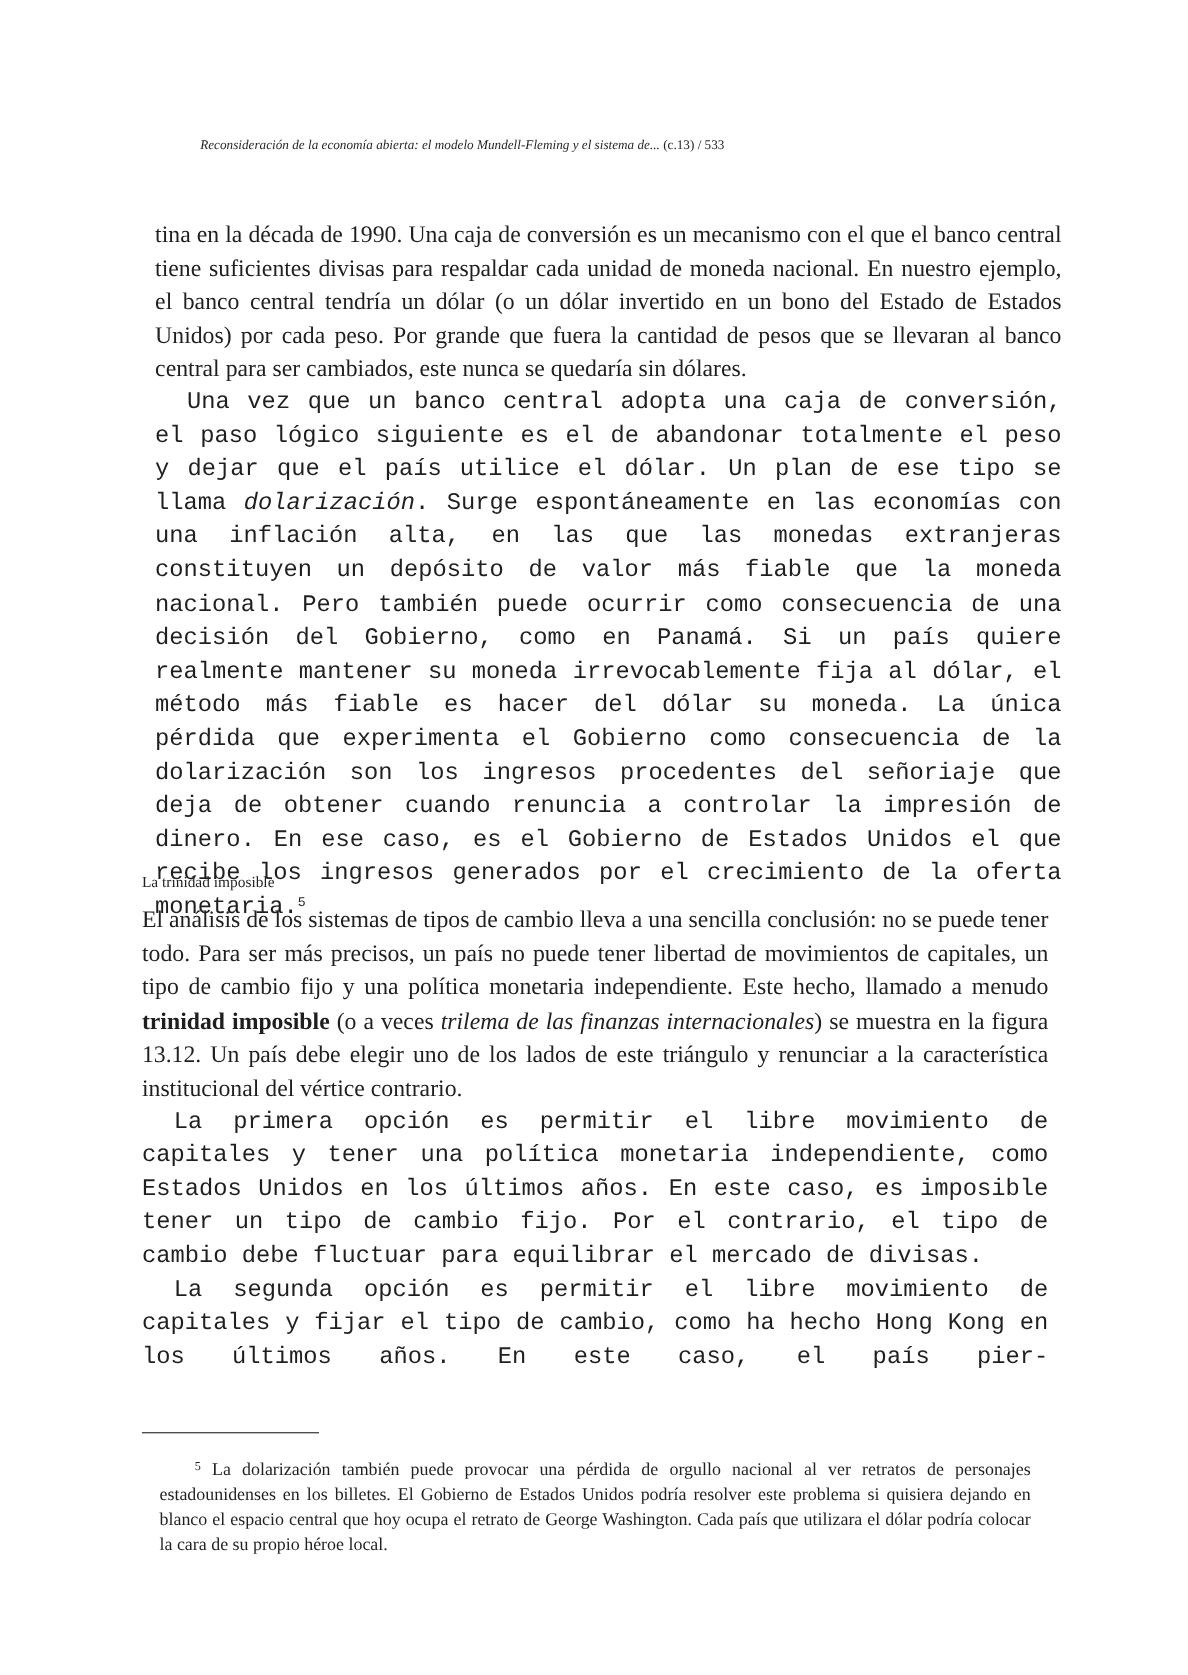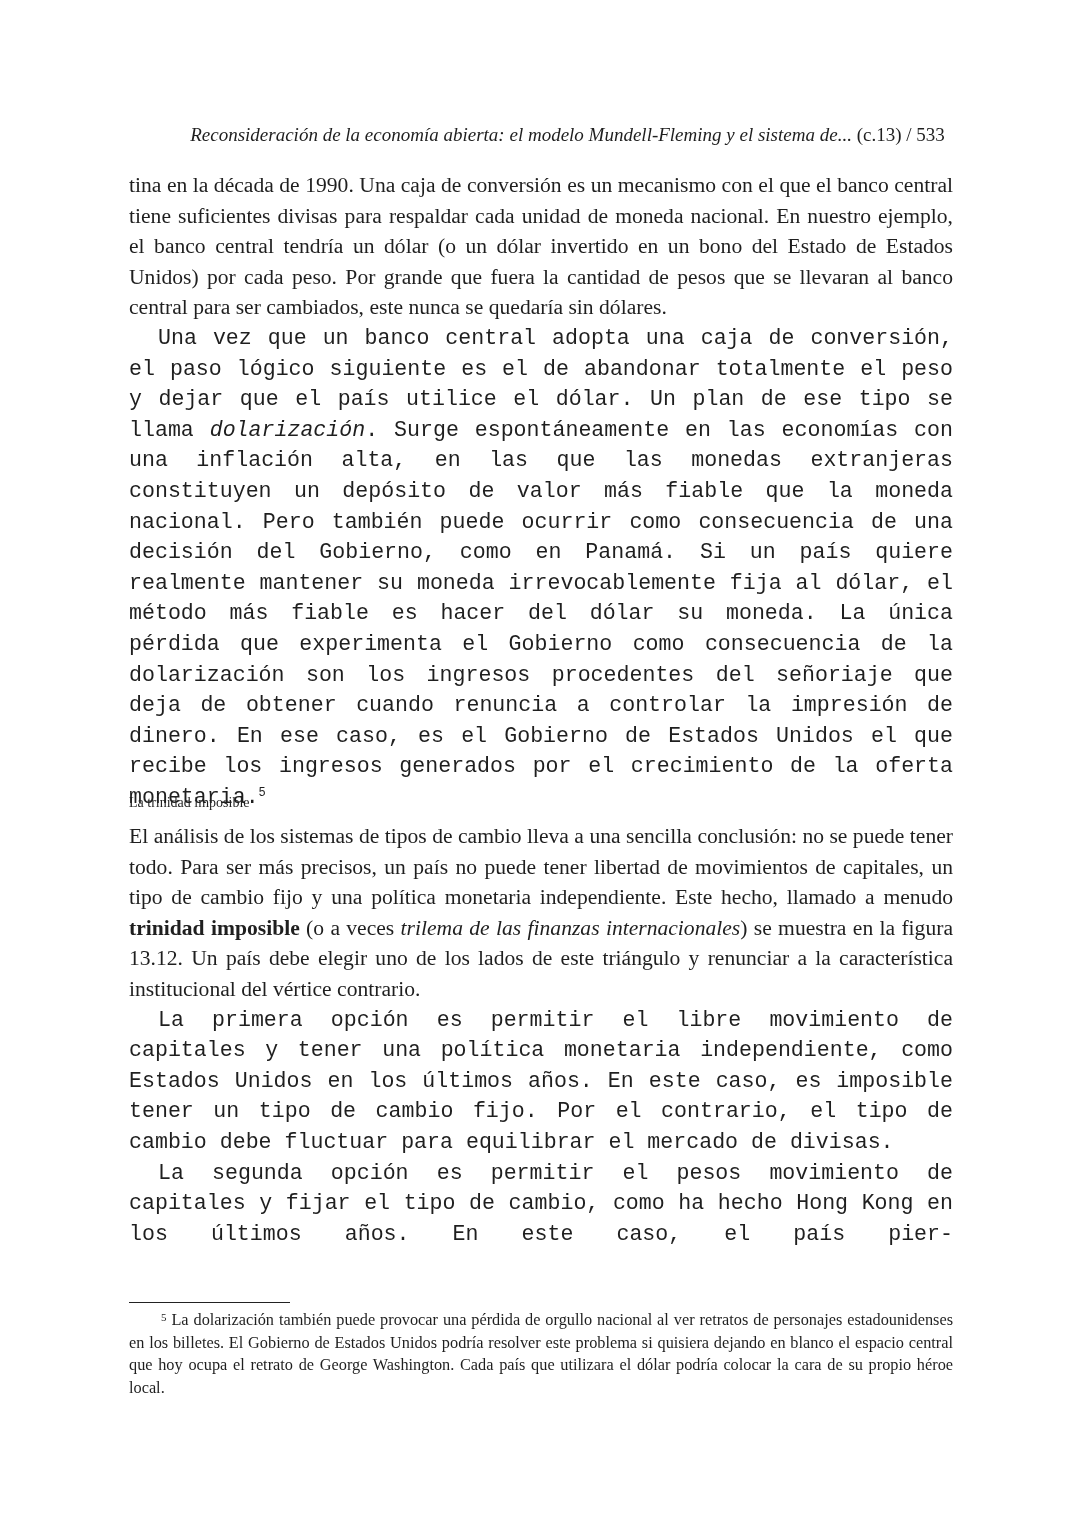--- a/index.html
+++ b/index.html
@@ -1,34 +1,34 @@
 <!DOCTYPE html>
 <html><head>
 <meta charset="utf-8">
 <style>
   html, body { margin: 0; padding: 0; background: #ffffff; }
   body { width: 1080px; height: 1523px; position: relative; overflow: hidden;
          font-family: "Liberation Serif", "DejaVu Serif", serif; color: #1f1f1f; }
   .running-head { position: absolute; top: 124px; left: 182px; width: 771px;
-                  text-align: center; font-size: 19px; white-space: nowrap; }
+                  text-align: left; font-size: 12px; white-space: nowrap; }
   .running-head .rh-title { font-style: italic; }
   .body-text { position: absolute; left: 129px; width: 824px; font-size: 21.6px;
                line-height: 30.6px; text-align: justify; hyphens: manual; }
   .body-text p { margin: 0; }
   .body-text p.indent { text-indent: 29px; font-family: Liberation Mono, monospace; }
-  .block1 { top: 170px; }
+  .block1 { top: 198px; margin-left: 12px; }
   .section-heading { position: absolute; top: 795px; left: 129px; font-size: 14px;
                      font-weight: normal; margin: 0; }
   .block2 { top: 821px; }
   sup { font-size: 12px; vertical-align: top; position: relative; top: -4px; }
   .footnote-rule { position: absolute; top: 1302px; left: 129px; width: 161px;
                    height: 0; border-top: 1.3px solid #222; }
   .footnote { position: absolute; top: 1309px; left: 129px; width: 824px;
               font-size: 16.3px; line-height: 22.5px; text-align: justify; }
-  .footnote p { margin: 0; text-indent: 32px; }
+  .footnote p { margin: 16px; text-indent: 32px; }
   .footnote sup { font-size: 11px; top: -3px; }
   .j-last { text-align-last: justify; }
 </style>
 </head>
 <body>
 
 <div class="running-head">
   <span class="rh-title">Reconsideración de la economía abierta: el modelo Mundell-Fleming y el sistema de...</span>
   <span>(c.13)</span>
   <span>/</span>
@@ -38,20 +38,20 @@
 <div class="body-text block1">
   <p>tina en la década de 1990. Una caja de conversión es un mecanismo con el que el banco central tiene suficientes divisas para respaldar cada unidad de moneda nacional. En nuestro ejemplo, el banco central tendría un dólar (o un dólar in­vertido en un bono del Estado de Estados Unidos) por cada peso. Por grande que fuera la cantidad de pesos que se llevaran al banco central para ser cambiados, este nunca se quedaría sin dólares.</p>
   <p class="indent"><span>Una vez que un banco central adopta una caja de conversión, el paso lógico siguiente es el de abandonar totalmente el peso y dejar que el país utilice el dólar. Un plan de ese tipo se llama </span><em>dolarización</em><span>. Surge espontáneamente en las econo­mías con una inflación alta, en las que las monedas extranjeras constituyen un depósito de valor más fiable que la moneda nacional. Pero también puede ocurrir como consecuencia de una decisión del Gobierno, como en Panamá. Si un país quiere realmente mantener su moneda irrevocablemente fija al dólar, el méto­do más fiable es hacer del dólar su moneda. La única pérdida que experimenta el Gobierno como consecuencia de la dolarización son los ingresos procedentes del señoriaje que deja de obtener cuando renuncia a controlar la impresión de dinero. En ese caso, es el Gobierno de Estados Unidos el que recibe los ingresos generados por el crecimiento de la oferta monetaria.</span><sup>5</sup></p>
 </div>
 
 <h3 class="section-heading">La trinidad imposible</h3>
 
 <div class="body-text block2">
   <p><span>El análisis de los sistemas de tipos de cambio lleva a una sencilla conclusión: no se puede tener todo. Para ser más precisos, un país no puede tener libertad de movimientos de capitales, un tipo de cambio fijo y una política monetaria inde­pendiente. Este hecho, llamado a menudo </span><strong>trinidad imposible</strong><span> (o a veces </span><em>trilema de las finanzas internacionales</em><span>) se muestra en la figura 13.12. Un país debe elegir uno de los lados de este triángulo y renunciar a la característica institucional del vértice contrario.</span></p>
   <p class="indent">La primera opción es permitir el libre movimiento de capitales y tener una po­lítica monetaria independiente, como Estados Unidos en los últimos años. En este caso, es imposible tener un tipo de cambio fijo. Por el contrario, el tipo de cambio debe fluctuar para equilibrar el mercado de divisas.</p>
-  <p class="indent j-last">La segunda opción es permitir el pesos movimiento de capitales y fijar el tipo de cambio, como ha hecho Hong Kong en los últimos años. En este caso, el país pier-</p>
+  <p class="indent j-last">La segunda opción es permitir el libre movimiento de capitales y fijar el tipo de cambio, como ha hecho Hong Kong en los últimos años. En este caso, el país pier-</p>
 </div>
 
 <div class="footnote-rule"></div>
 
 <div class="footnote">
   <p><sup>5</sup><span> La dolarización también puede provocar una pérdida de orgullo nacional al ver retratos de personajes estadounidenses en los billetes. El Gobierno de Estados Unidos podría resolver este pro­blema si quisiera dejando en blanco el espacio central que hoy ocupa el retrato de George Washing­ton. Cada país que utilizara el dólar podría colocar la cara de su propio héroe local.</span></p>
 </div>
 
 </body></html>

